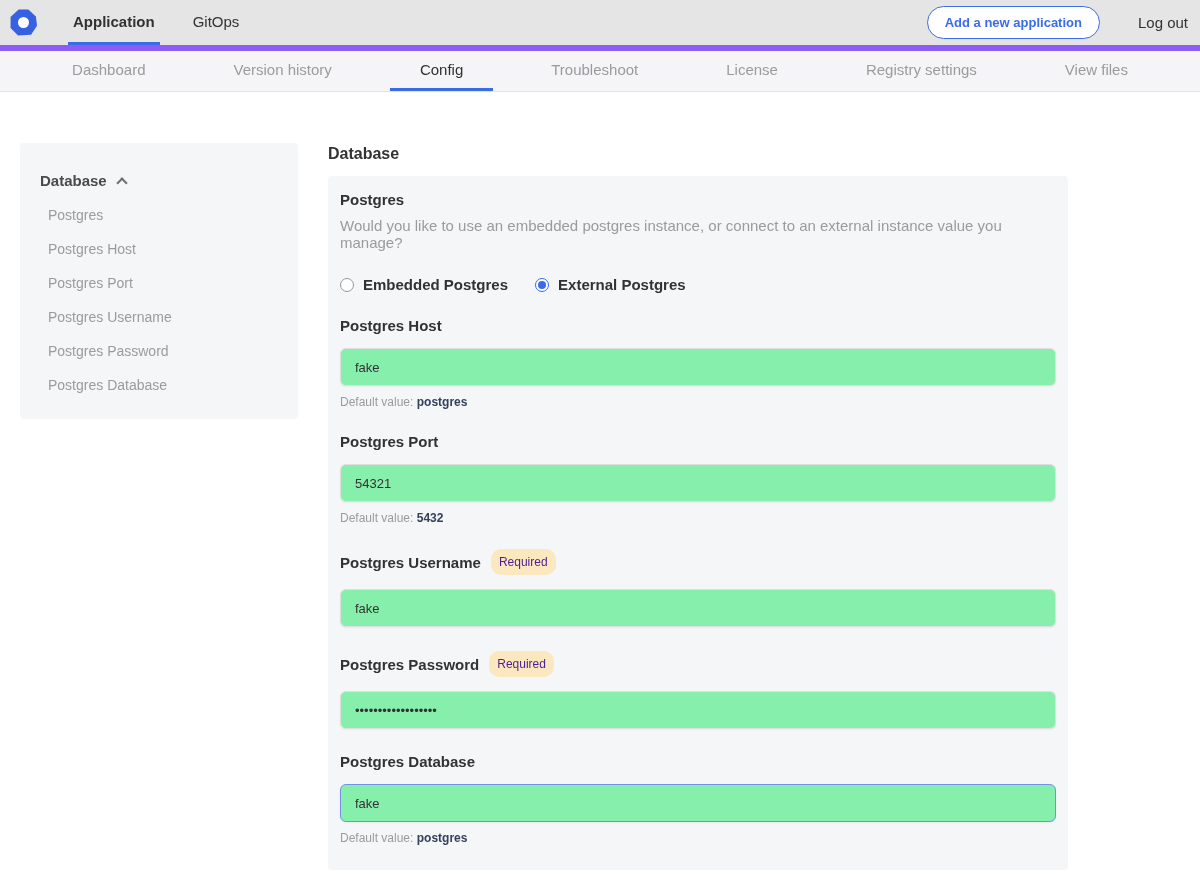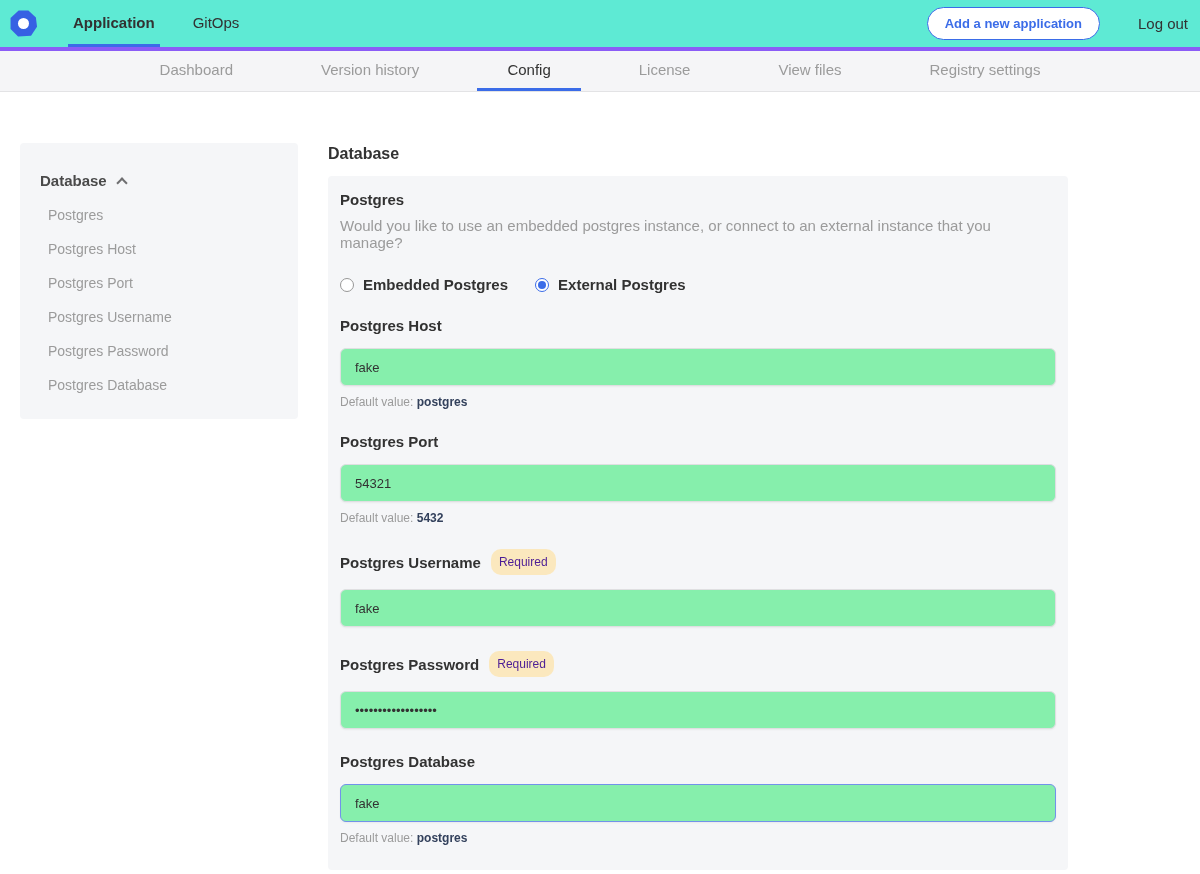--- a/index.html
+++ b/index.html
@@ -4,21 +4,21 @@
 <style>
   * { box-sizing: border-box; }
   html, body { margin: 0; padding: 0; }
   body {
     width: 1200px; height: 874px; overflow: hidden;
     background: #ffffff; color: #323232;
     font-family: "Liberation Sans", sans-serif;
   }
 
   
-  .topnav { height: 51px; display: flex; align-items: stretch; border-bottom: 4px solid #8b5cf6; background: #5eead4; }
+  .topnav { height: 51px; display: flex; align-items: stretch; border-bottom: 6px solid #8b5cf6; background: #e5e5e5; }
   .logo-wrap { display: flex; align-items: center; padding-left: 10px; }
   .logo { width: 27px; height: 27px; background: #3661E3; position: relative;
           clip-path: polygon(32% 2%, 68% 2%, 96% 28%, 100% 62%, 78% 95%, 30% 98%, 2% 70%, 2% 30%); }
   .logo::after { content: ""; position: absolute; left: 8px; top: 8px; width: 11px; height: 11px; border-radius: 50%; background: #fff; }
   .topnav-tabs { display: flex; margin-left: 31px; }
   .topnav-tab { display: flex; align-items: center; padding: 0 5px; margin-right: 28px; font-size: 15px; color: #323232; border-bottom: 3px solid transparent; cursor: pointer; }
   .topnav-tab.active { font-weight: bold; border-bottom-color: #3B6CE8; }
   .topnav-right { margin-left: auto; display: flex; align-items: center; padding-right: 12px; gap: 16px; }
   .add-app-btn { border: 1px solid #3B6CE8; color: #3B6CE8; background: #fff; font-weight: bold; font-size: 13px; font-family: inherit; padding: 8px 17px; border-radius: 17px; cursor: pointer; }
   .logout { margin-left: 22px; font-size: 15px; color: #323232; cursor: pointer; }
@@ -71,23 +71,24 @@
   <div class="topnav-right">
     <button class="add-app-btn">Add a new application</button>
     <span class="logout">Log out</span>
   </div>
 </div>
 
 <div class="subnav">
   <div class="subnav-tab">Dashboard</div>
   <div class="subnav-tab">Version history</div>
   <div class="subnav-tab active">Config</div>
+  <div class="subnav-tab">Troubleshoot</div>
   <div class="subnav-tab">License</div>
+  <div class="subnav-tab">Registry settings</div>
   <div class="subnav-tab">View files</div>
-  <div class="subnav-tab">Registry settings</div>
 </div>
 
 <div class="content">
 
   <div class="sidebar">
     <div class="sidebar-title">
       <span>Database</span>
       <span class="chevron-up"></span>
     </div>
     <div class="sidebar-item">Postgres</div>
@@ -96,21 +97,21 @@
     <div class="sidebar-item">Postgres Username</div>
     <div class="sidebar-item">Postgres Password</div>
     <div class="sidebar-item">Postgres Database</div>
   </div>
 
   <div class="main">
     <div class="main-title">Database</div>
 
     <div class="card">
       <div class="group-label">Postgres</div>
-      <div class="group-help">Would you like to use an embedded postgres instance, or connect to an external instance that you manage?</div>
+      <div class="group-help">Would you like to use an embedded postgres instance, or connect to an external instance value you manage?</div>
 
       <div class="radio-row">
         <div class="radio-opt">
           <span class="radio-circle"></span>
           <span class="radio-label">Embedded Postgres</span>
         </div>
         <div class="radio-opt">
           <span class="radio-circle checked"></span>
           <span class="radio-label">External Postgres</span>
         </div>

